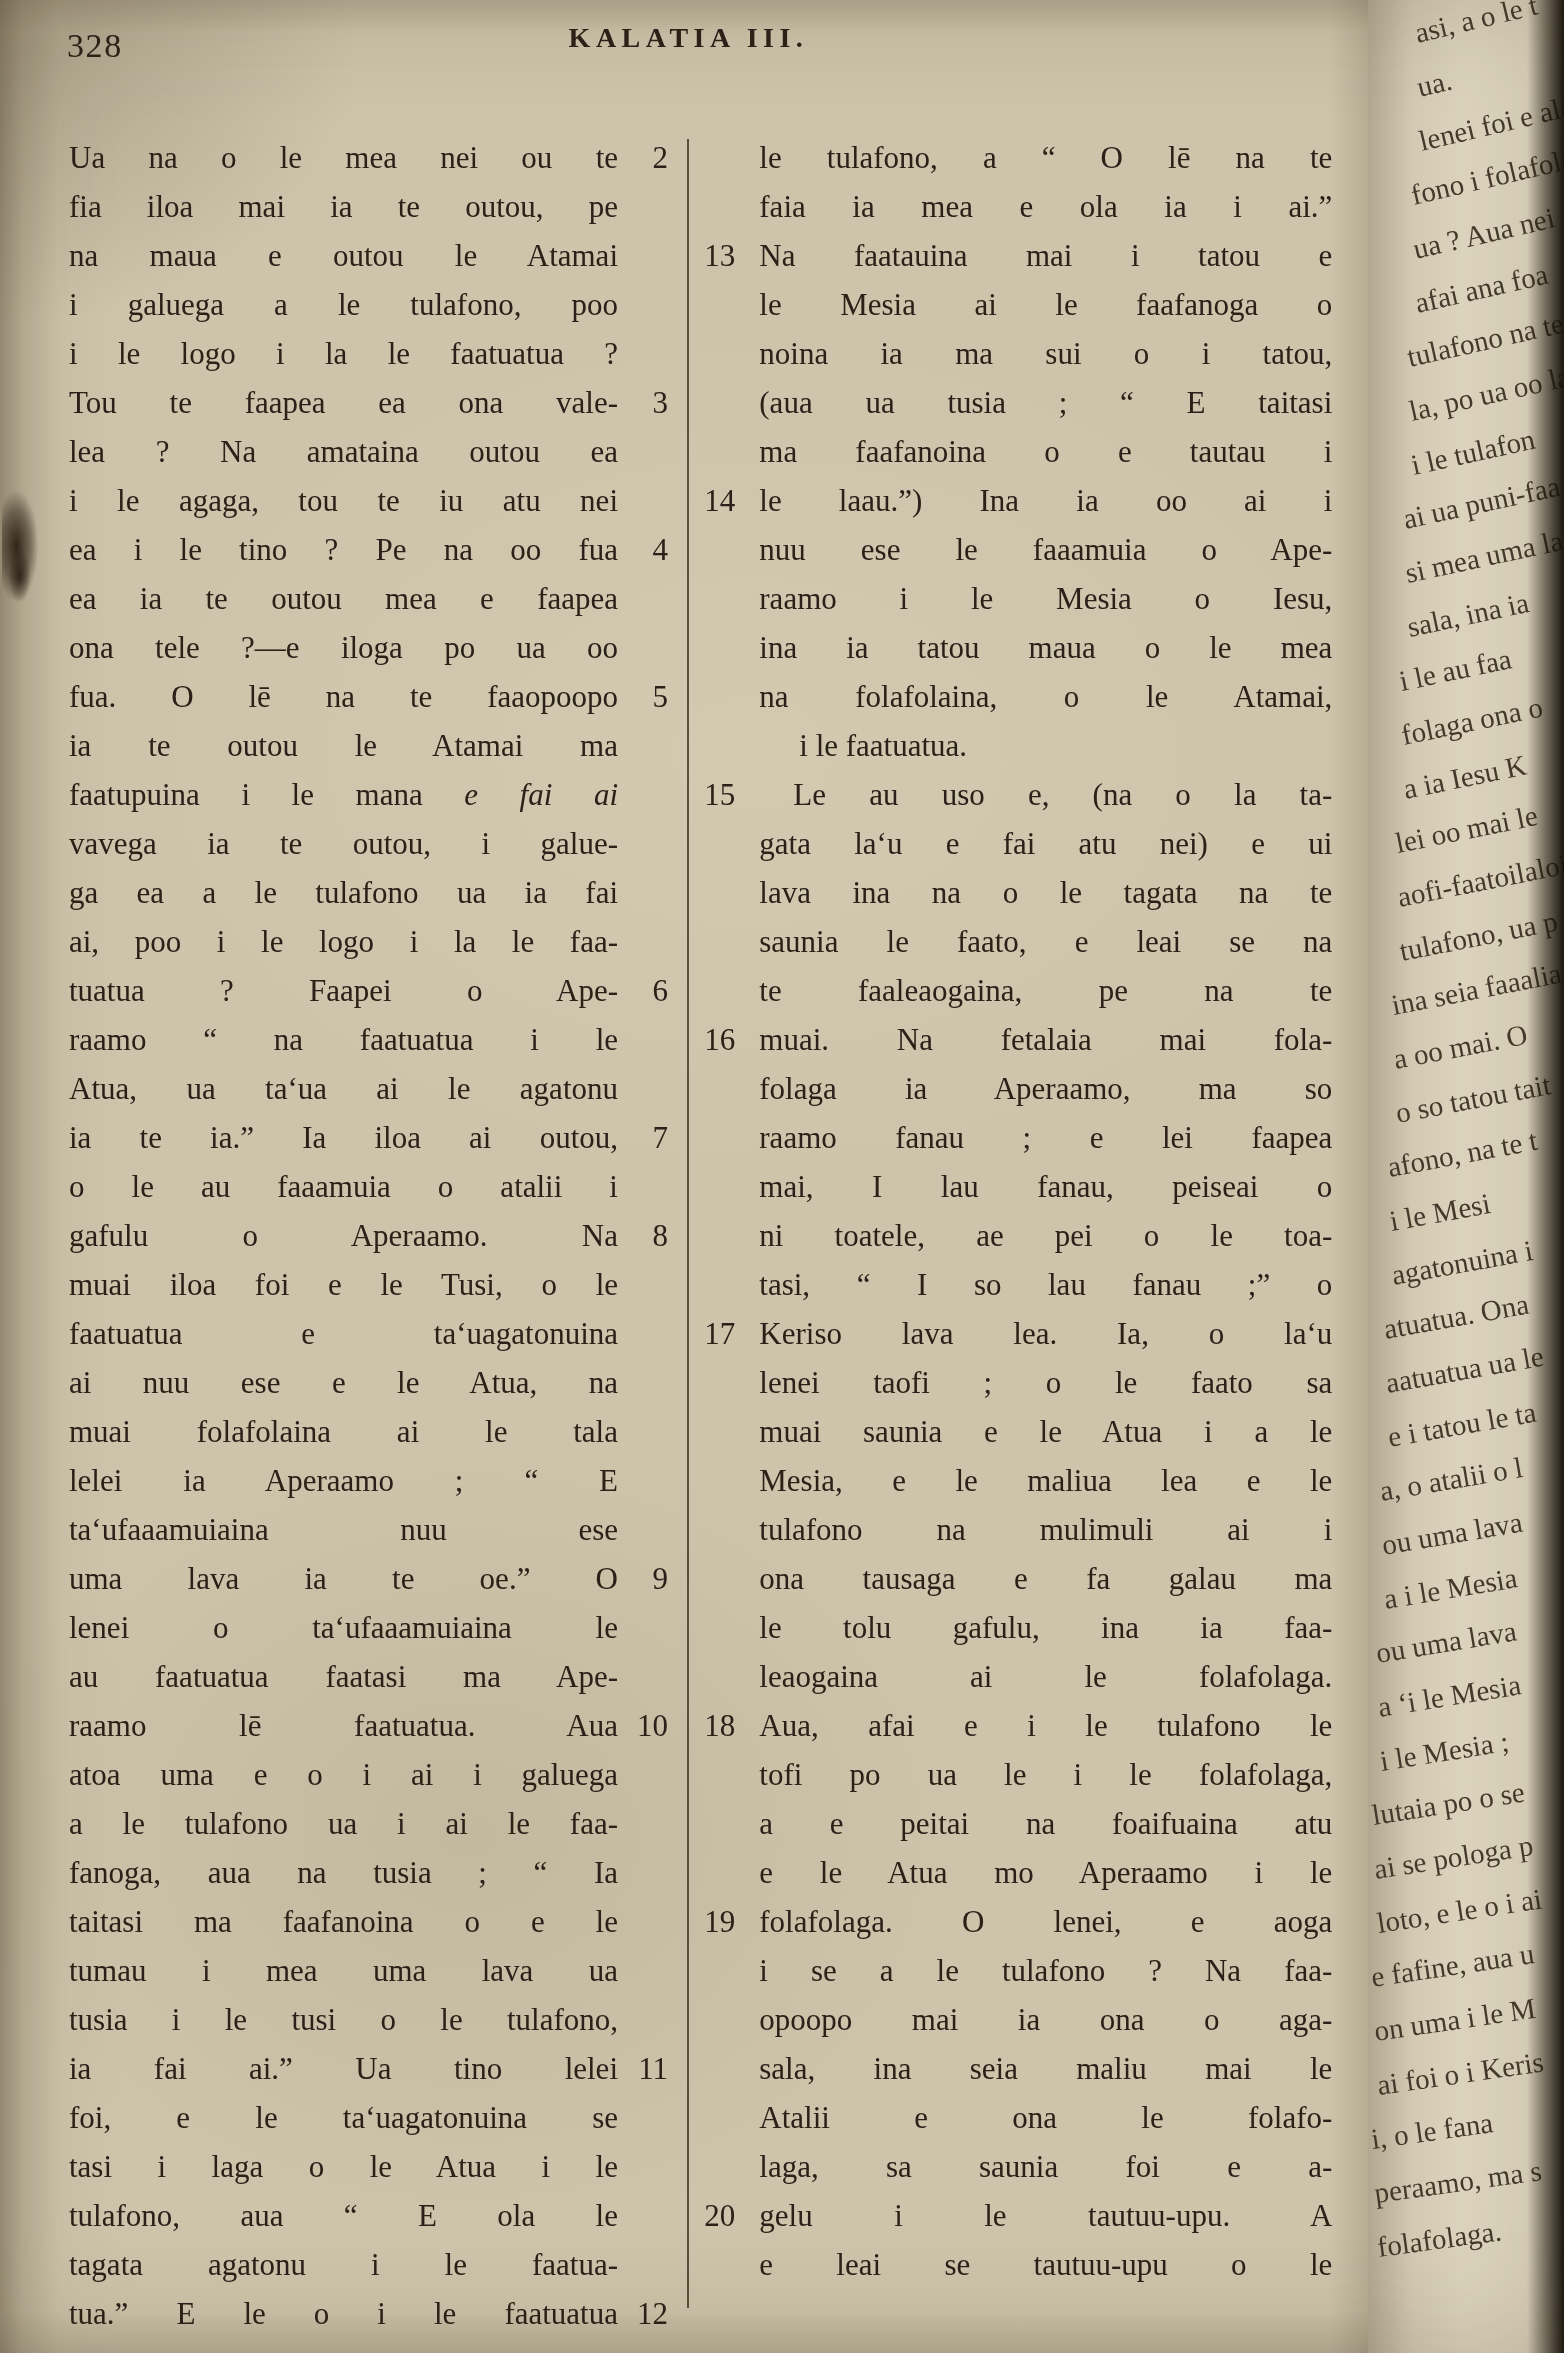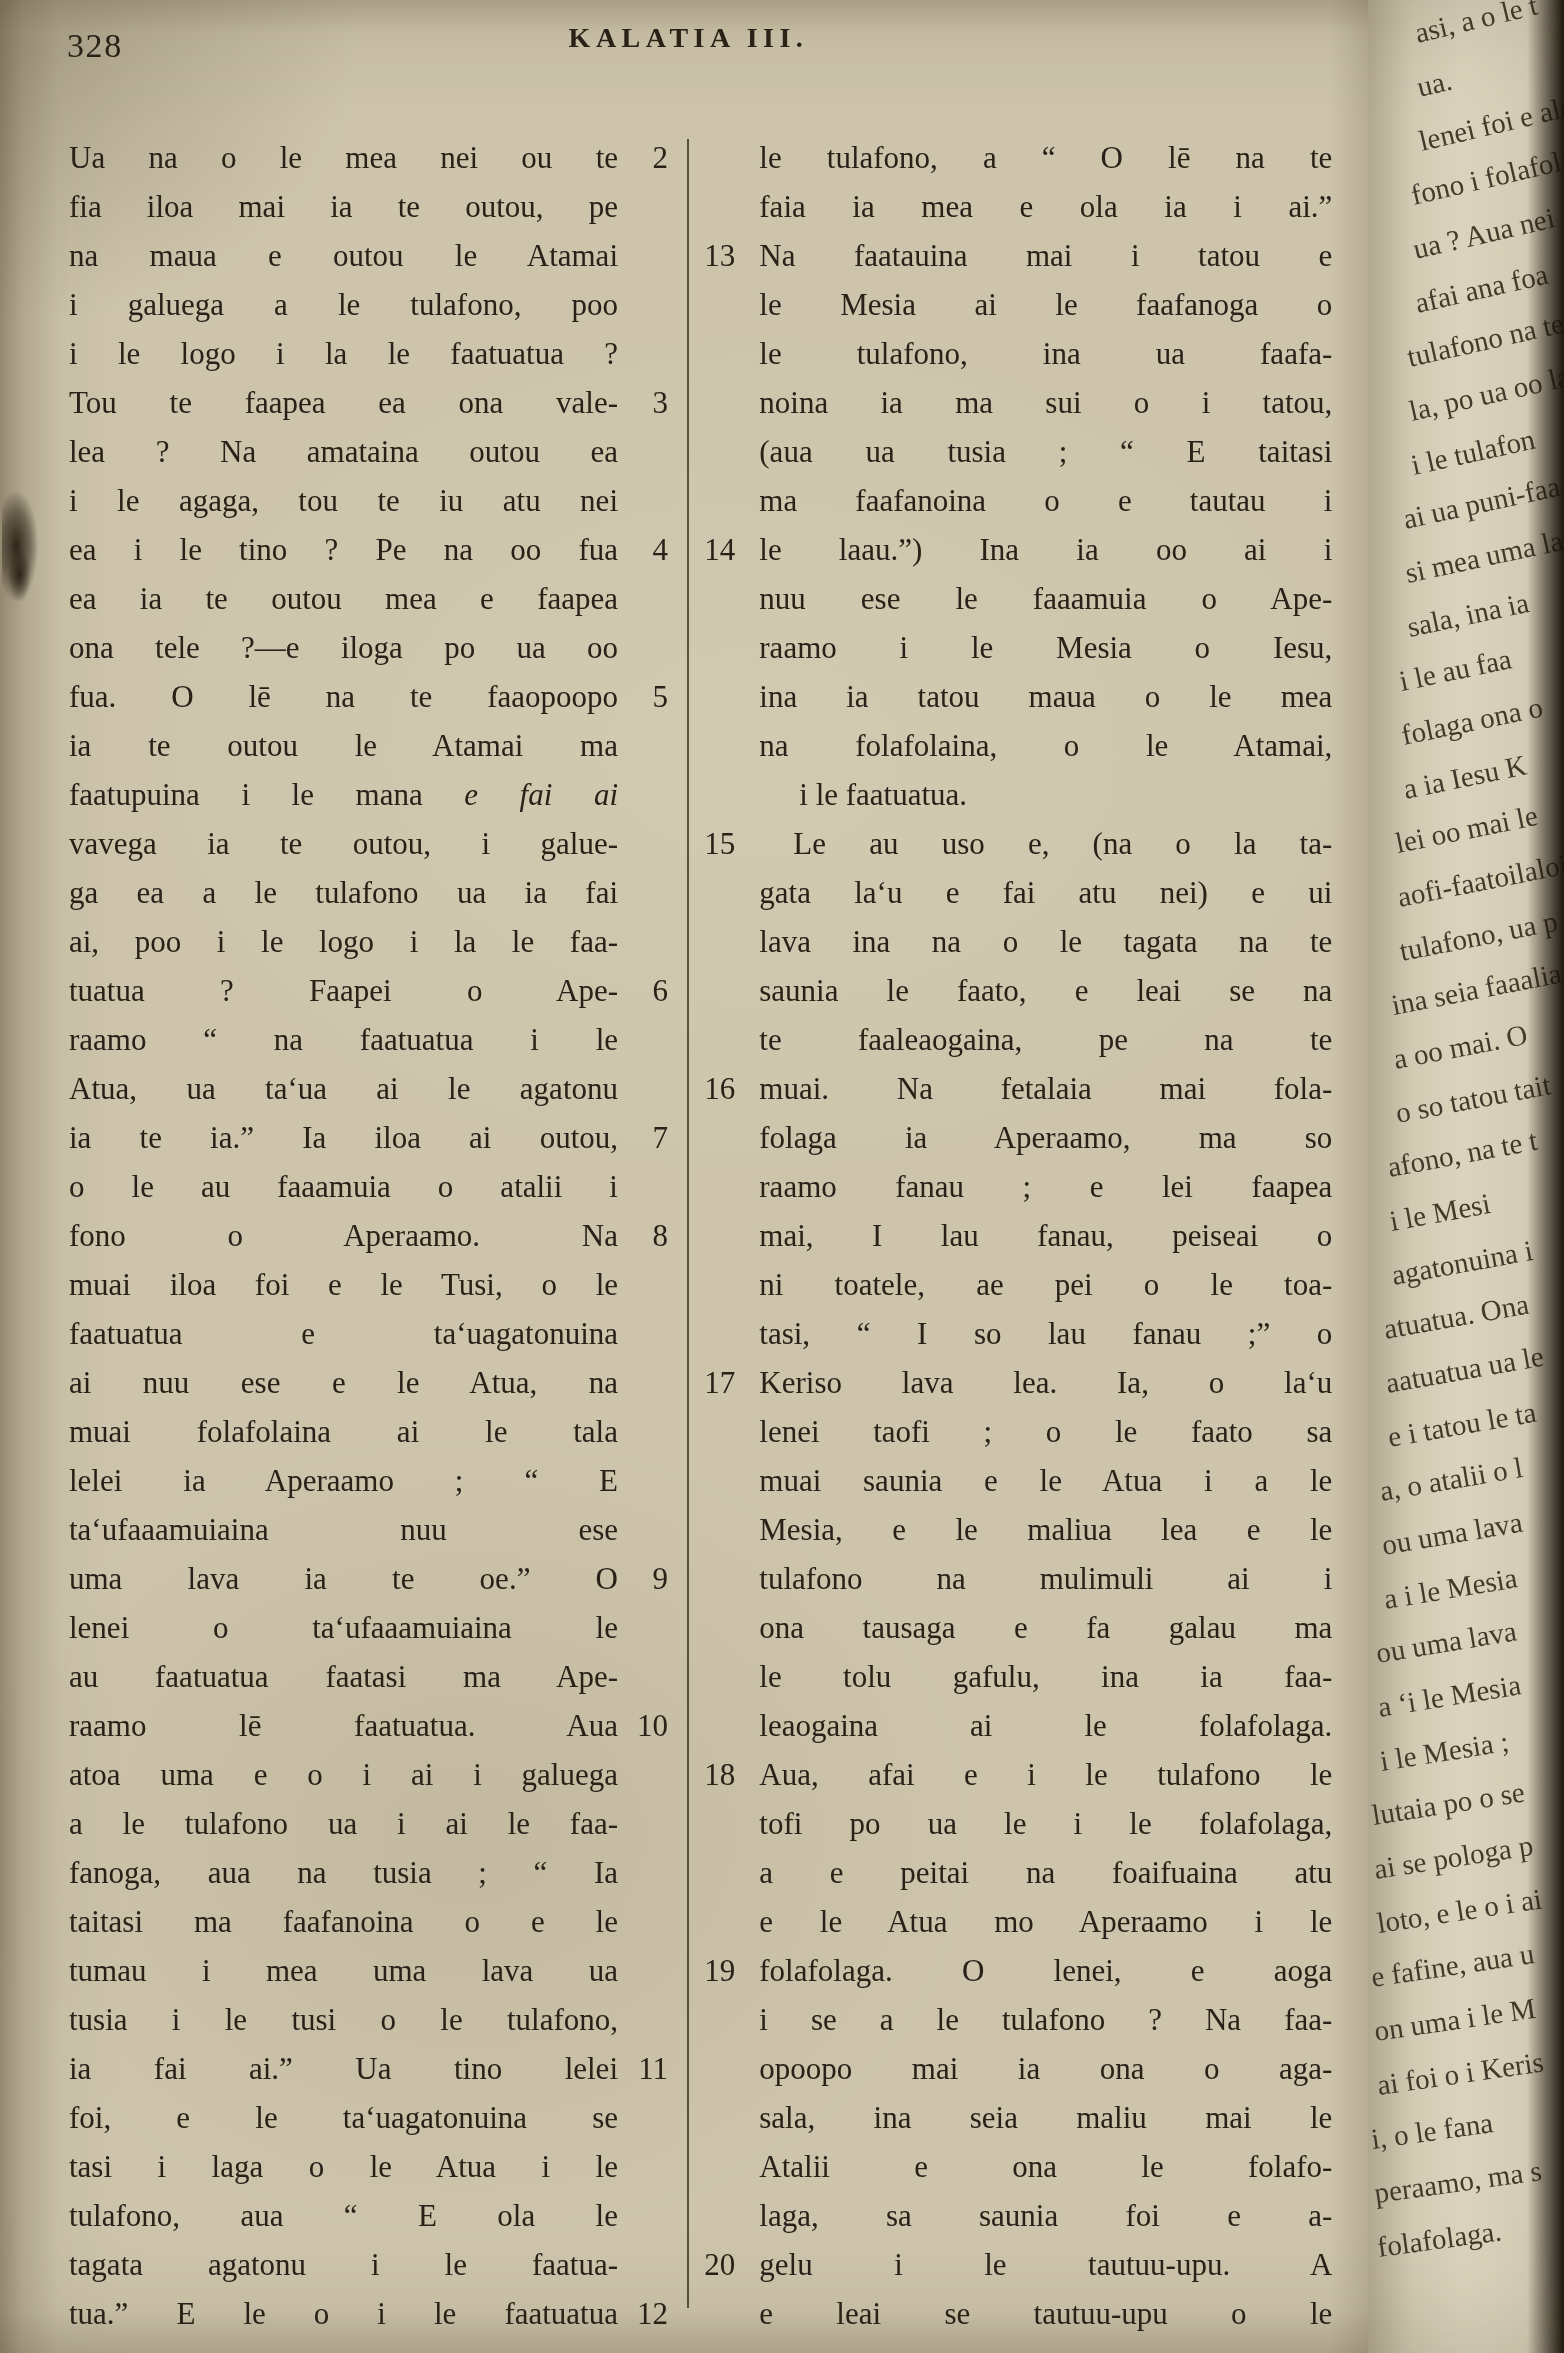--- a/index.html
+++ b/index.html
@@ -144,21 +144,21 @@
         </div>
         <div class="line">
           <span class="vnum">7</span>
           <span class="ltext">ia te ia.” Ia iloa ai outou,</span>
         </div>
         <div class="line">
           <span class="ltext">o le au faaamuia o atalii i</span>
         </div>
         <div class="line">
           <span class="vnum">8</span>
-          <span class="ltext">fono o Aperaamo. Na</span>
+          <span class="ltext">gafulu o Aperaamo. Na</span>
         </div>
         <div class="line">
           <span class="ltext">muai iloa foi e le Tusi, o le</span>
         </div>
         <div class="line">
           <span class="ltext">faatuatua e taʻuagatonuina</span>
         </div>
         <div class="line">
           <span class="ltext">ai nuu ese e le Atua, na</span>
         </div>
@@ -231,23 +231,20 @@
         </div>
         <div class="line">
           <span class="ltext">faia ia mea e ola ia i ai.”</span>
         </div>
         <div class="line">
           <span class="vnum">13</span>
           <span class="ltext">Na faatauina mai i tatou e</span>
         </div>
         <div class="line">
           <span class="ltext">le Mesia ai le faafanoga o</span>
-        </div>
-        <div class="line">
-          <span class="ltext">le tulafono, ina ua faafa-</span>
         </div>
         <div class="line">
           <span class="ltext">noina ia ma sui o i tatou,</span>
         </div>
         <div class="line">
           <span class="ltext">(aua ua tusia ; “ E taitasi</span>
         </div>
         <div class="line">
           <span class="ltext">ma faafanoina o e tautau i</span>
         </div>

